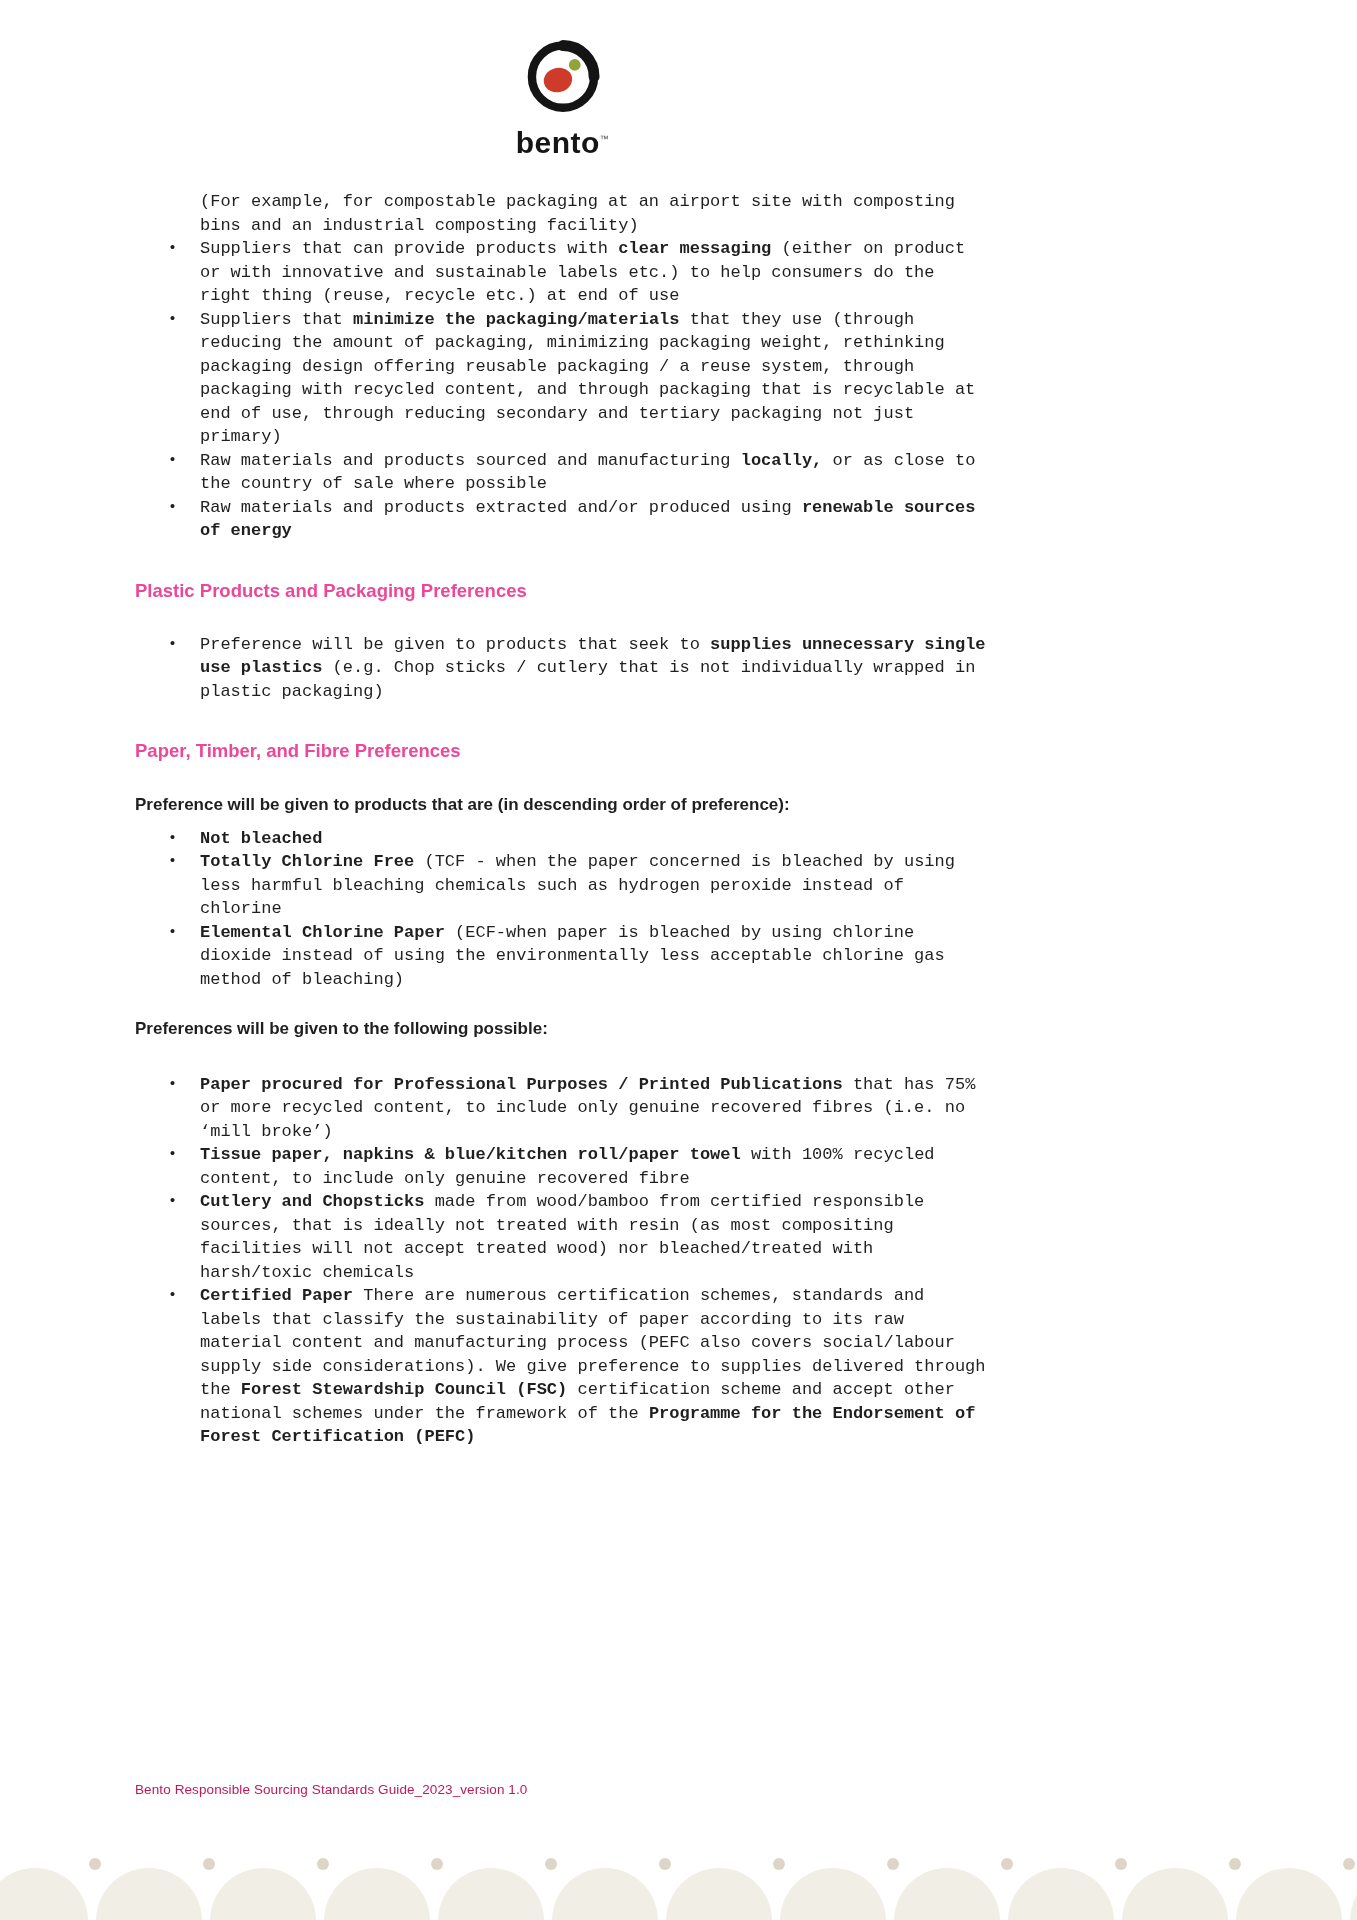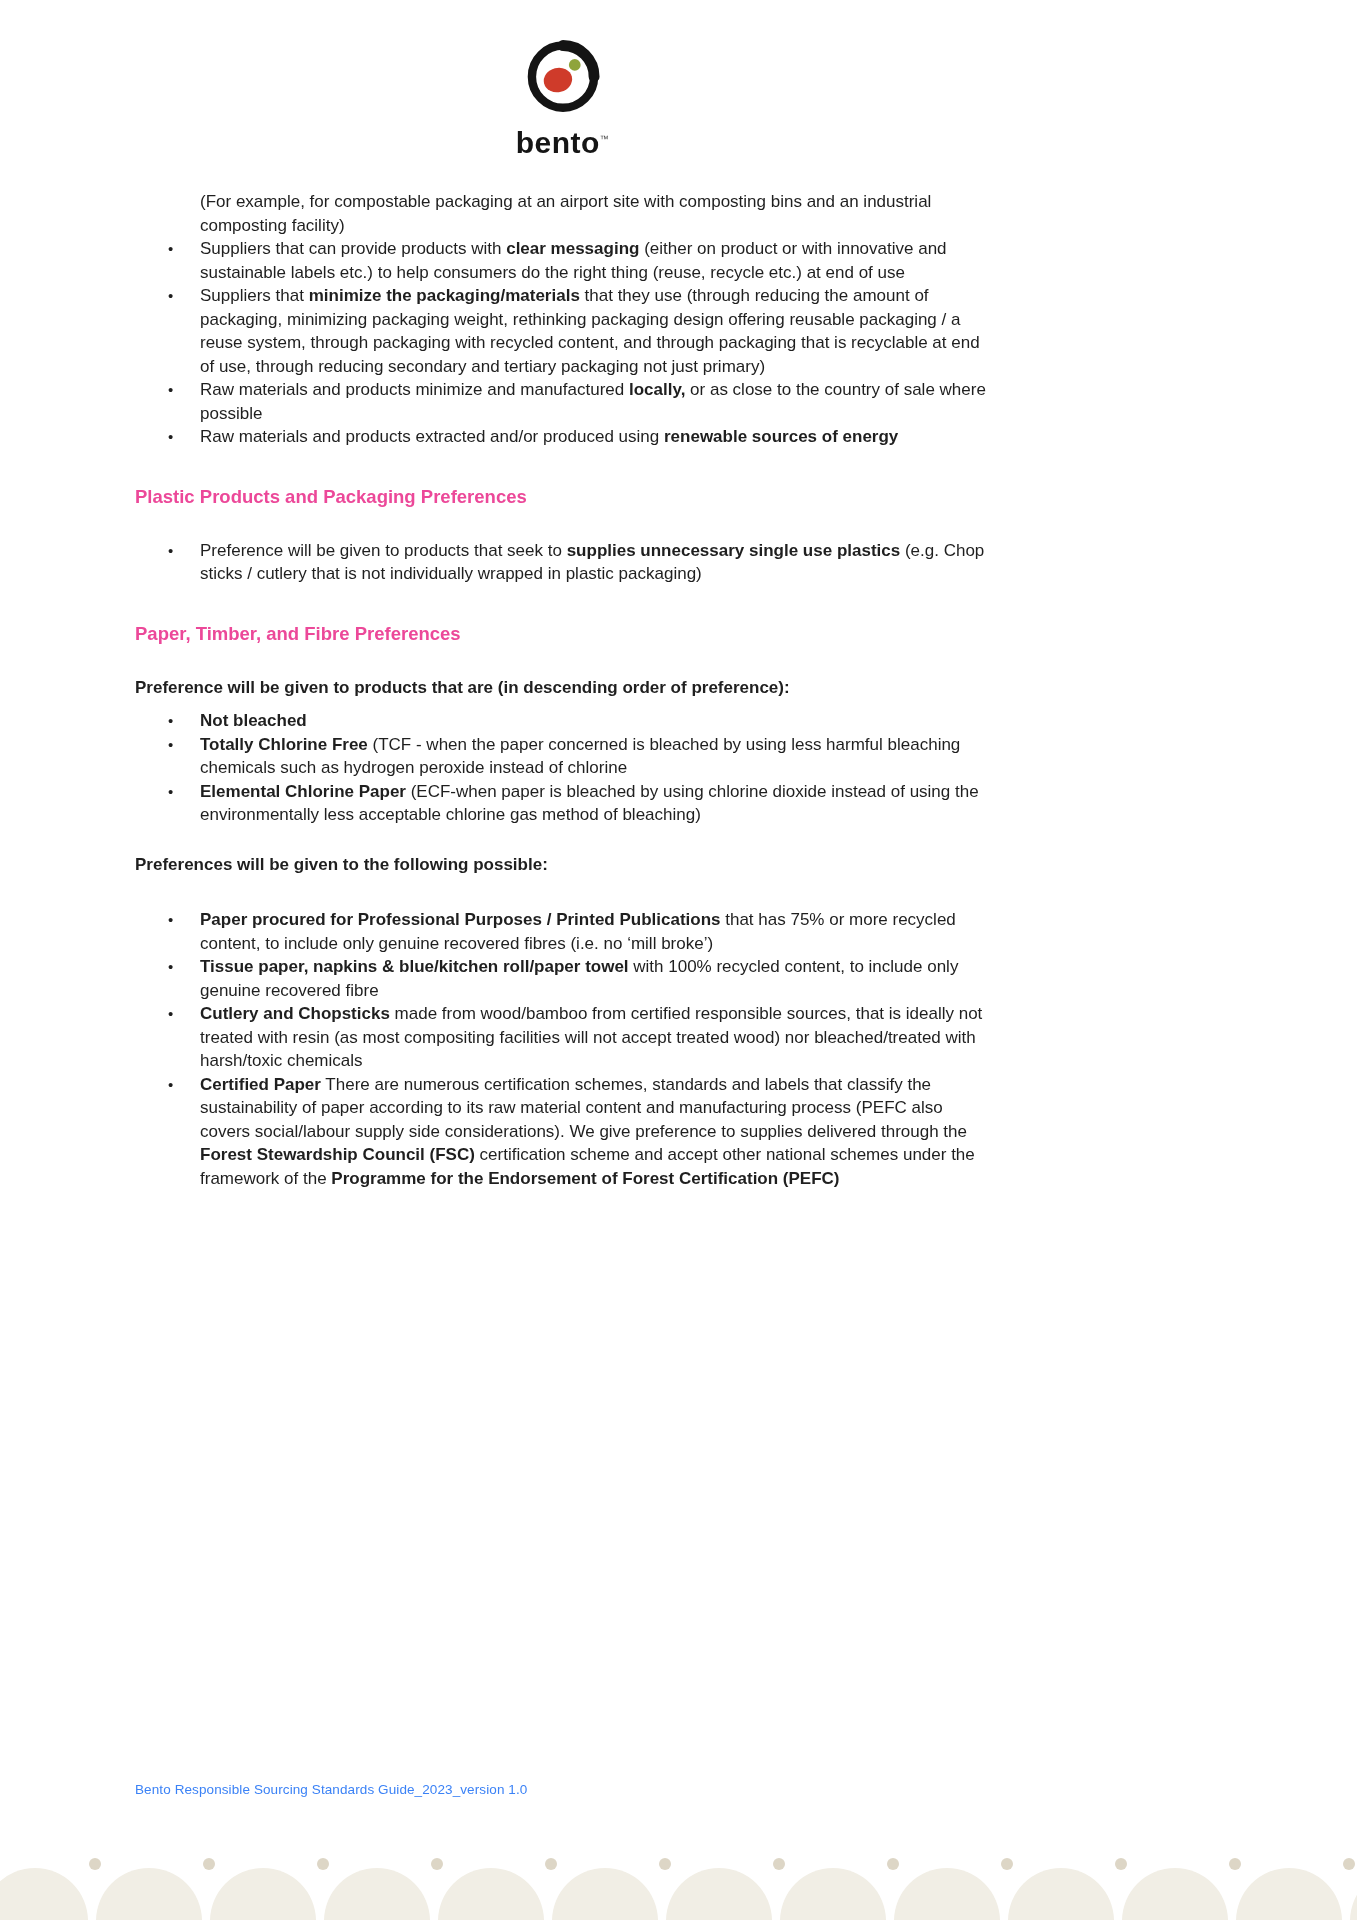--- a/index.html
+++ b/index.html
@@ -50,39 +50,40 @@
     font-size: 17px;
     line-height: 23.5px;
     margin: 26px 0 10px 0;
     font-weight: bold;
   }
   .doc-spacer { height: 22px; }
   .bullet-row {
     display: flex;
     padding-left: 33px;
     font-size: 17px;
+    font-family: Liberation Mono, monospace;
   }
   .bullet-marker {
     flex: 0 0 32px;
     width: 32px;
     line-height: 23.5px;
     font-size: 15px;
   }
   .bullet-text {
     flex: 1;
     line-height: 23.5px;
     max-width: 788px;
   }
   .b { font-weight: 700; }
   .page-footer {
     position: absolute;
     left: 135px;
     top: 1782px;
     font-size: 13.5px;
-    color: #3b82f6;
+    color: #be185d;
     letter-spacing: 0.1px;
   }
   .bottom-deco {
     position: absolute;
     left: 0;
     bottom: 0;
     width: 1357px;
     height: 72px;
     overflow: hidden;
   }
@@ -124,21 +125,21 @@
       <div class="bullet-row">
         <span class="bullet-marker">•</span>
         <div class="bullet-text"><span>Suppliers that can provide products with </span><span class="b">clear messaging</span><span> (either on product or with innovative and sustainable labels etc.) to help consumers do the right thing (reuse, recycle etc.) at end of use</span></div>
       </div>
       <div class="bullet-row">
         <span class="bullet-marker">•</span>
         <div class="bullet-text"><span>Suppliers that </span><span class="b">minimize the packaging/materials</span><span> that they use (through reducing the amount of packaging, minimizing packaging weight, rethinking packaging design offering reusable packaging / a reuse system, through packaging with recycled content, and through packaging that is recyclable at end of use, through reducing secondary and tertiary packaging not just primary)</span></div>
       </div>
       <div class="bullet-row">
         <span class="bullet-marker">•</span>
-        <div class="bullet-text"><span>Raw materials and products minimize and manufactured </span><span class="b">locally,</span><span> or as close to the country of sale where possible</span></div>
+        <div class="bullet-text"><span>Raw materials and products sourced and manufacturing </span><span class="b">locally,</span><span> or as close to the country of sale where possible</span></div>
       </div>
       <div class="bullet-row">
         <span class="bullet-marker">•</span>
         <div class="bullet-text"><span>Raw materials and products extracted and/or produced using </span><span class="b">renewable sources of energy</span></div>
       </div>
       <h2 class="doc-heading"><span class="b">Plastic Products and Packaging Preferences</span></h2>
       <div class="bullet-row">
         <span class="bullet-marker">•</span>
         <div class="bullet-text"><span>Preference will be given to products that seek to </span><span class="b">supplies unnecessary single use plastics</span><span> (e.g. Chop sticks / cutlery that is not individually wrapped in plastic packaging)</span></div>
       </div>

